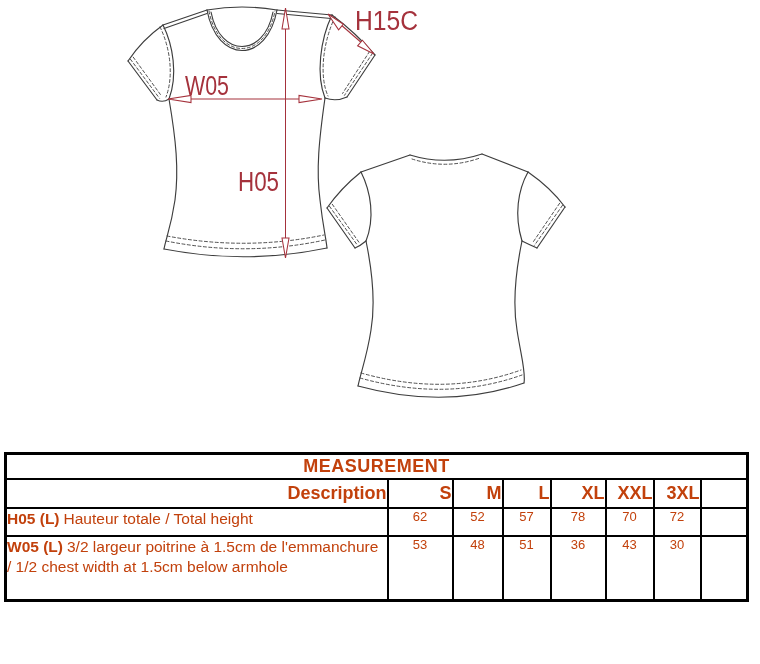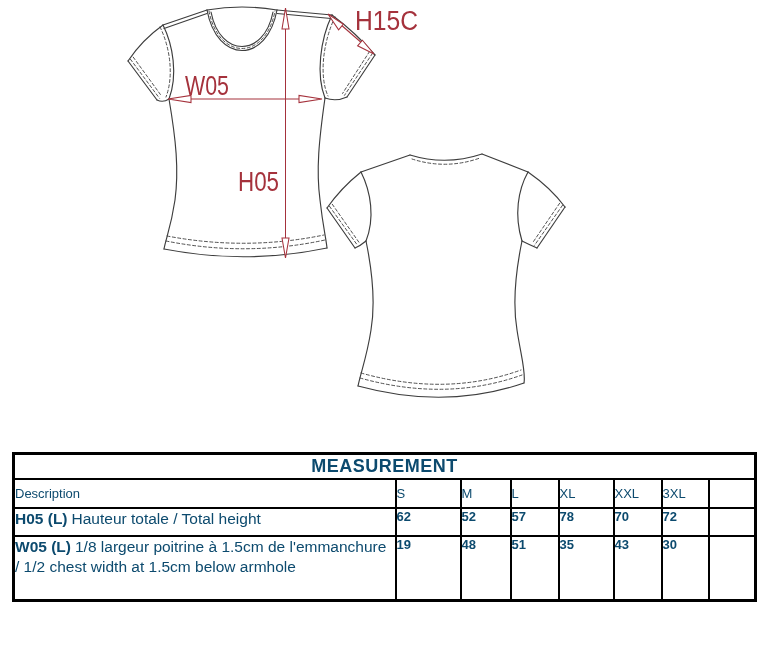--- a/index.html
+++ b/index.html
@@ -7,32 +7,32 @@
     position:relative;width:760px;height:664px;background:#ffffff;overflow:hidden;
     font-family:"Liberation Sans", sans-serif;
   }
   .diagram-svg{position:absolute;left:0;top:0;}
   .garment path, .garment line{fill:none;stroke-width:1.15;stroke-linecap:round;stroke-linejoin:round;}
   .garment .dash{stroke-dasharray:3 2.4;stroke-width:0.9;}
   .ann line{stroke-width:1.05;}
   .ann polygon{fill:#ffffff;stroke-width:1.05;}
   .ann text{font-family:"Liberation Sans", sans-serif;font-size:27px;font-weight:500;}
   .meas-table{
-    position:absolute;left:12px;top:452px;width:742px;
+    position:absolute;left:4px;top:452px;width:742px;
     border-collapse:collapse;table-layout:fixed;
-    font-family:"Liberation Sans", sans-serif;color:#0c4a6e;
+    font-family:"Liberation Sans", sans-serif;color:#c2410c;
   }
   .meas-table th,.meas-table td{border:2px solid #000;padding:0;overflow:hidden;}
   .meas-table{border:3px solid #000;}
   .title-row th{height:23px;font-size:18px;font-weight:bold;text-align:center;vertical-align:middle;letter-spacing:.5px;}
-  .header-row th{height:27px;font-size:13px;font-weight:normal;text-align:left;vertical-align:middle;}
+  .header-row th{height:27px;font-size:18px;font-weight:bold;text-align:right;vertical-align:middle;}
   .data-row td{vertical-align:top;margin-top:43px;}
   .desc-cell{font-size:15.5px;padding:2px 3px 0 4px;line-height:1.28;}
   .desc-cell .code{font-weight:bold;margin-right:4px;}
-  .val-cell{font-size:13px;font-weight:bold;text-align:left;padding-top:3px;}
+  .val-cell{font-size:13px;font-weight:normal;text-align:center;padding-top:3px;}
   .row-h05{height:28px;}
   .row-w05{height:64px;}
   .row-h15c{height:49px;}
 </style>
 </head>
 <body>
 
 <div class="screen">
 
   <svg class="diagram-svg" width="760" height="450" viewBox="0 0 760 450">
@@ -152,24 +152,24 @@
       <td class="desc-cell"><span class="code">H05 (L)</span><span>Hauteur totale / Total height</span></td>
       <td class="val-cell">62</td>
       <td class="val-cell">52</td>
       <td class="val-cell">57</td>
       <td class="val-cell">78</td>
       <td class="val-cell">70</td>
       <td class="val-cell">72</td>
       <td class="val-cell"></td>
     </tr>
     <tr class="data-row row-w05">
-      <td class="desc-cell"><span class="code">W05 (L)</span><span>1/8 largeur poitrine à 1.5cm de l'emmanchure / 1/2 chest width at 1.5cm below armhole</span></td>
-      <td class="val-cell">19</td>
+      <td class="desc-cell"><span class="code">W05 (L)</span><span>3/2 largeur poitrine à 1.5cm de l'emmanchure / 1/2 chest width at 1.5cm below armhole</span></td>
+      <td class="val-cell">53</td>
       <td class="val-cell">48</td>
       <td class="val-cell">51</td>
-      <td class="val-cell">35</td>
+      <td class="val-cell">36</td>
       <td class="val-cell">43</td>
       <td class="val-cell">30</td>
       <td class="val-cell"></td>
     </tr>
   </tbody>
     </table>
 </div>
 
 </body></html>

